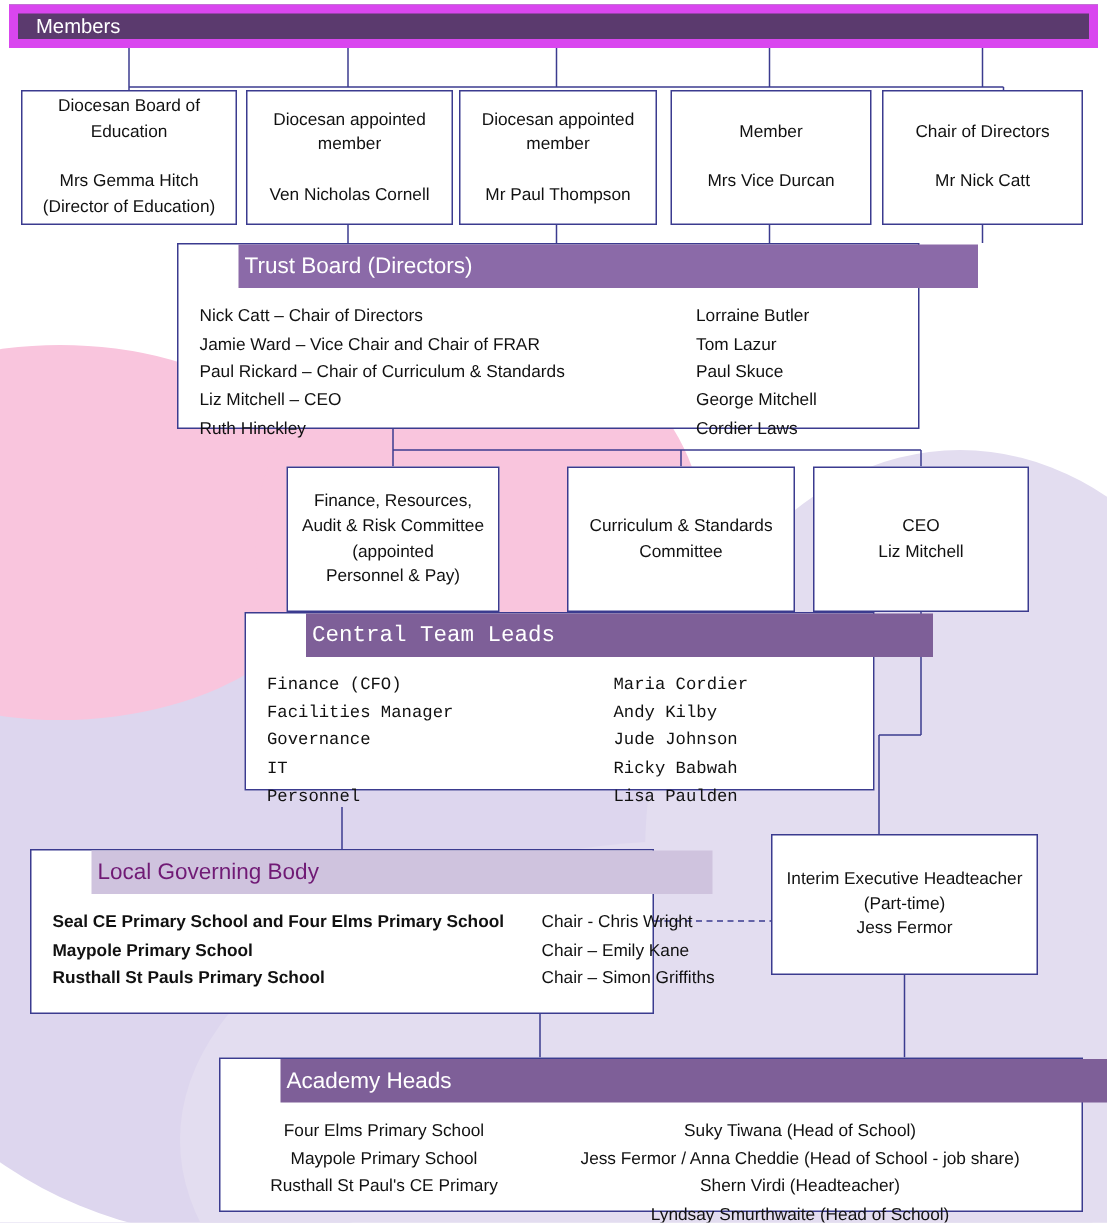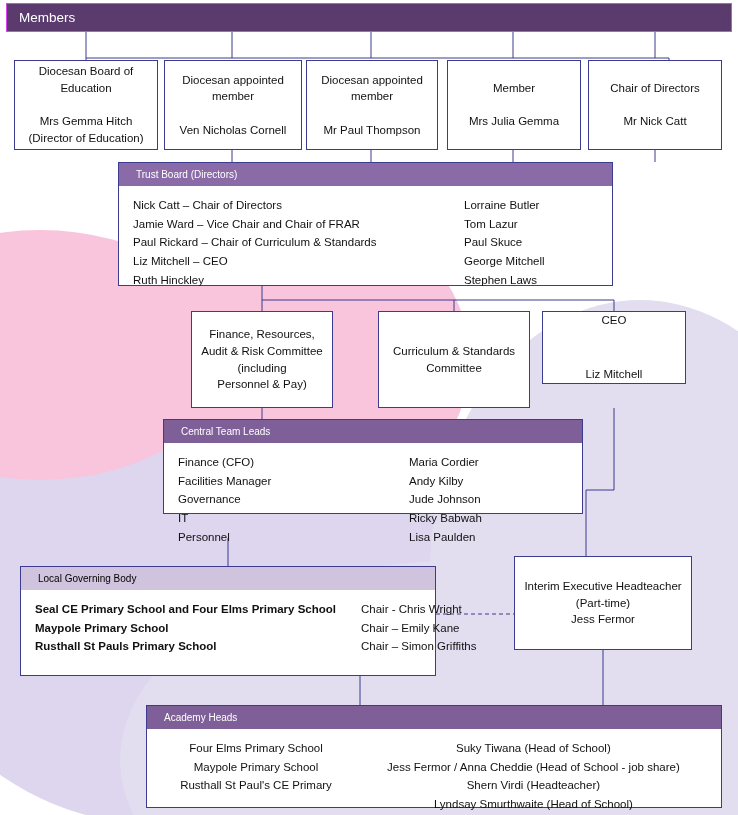--- a/index.html
+++ b/index.html
@@ -77,31 +77,32 @@
   .hdr-box {
     position: absolute;
     box-sizing: border-box;
     background: #ffffff;
     border: 1px solid #3b3b8f;
   }
   .hdr {
     box-sizing: border-box;
     width: 100%;
     color: #ffffff;
-    font-size: 10px;
-    padding: 6px 17px;
+    font-size: 15px;
+    padding: 6px 4px;
     display: flex;
     align-items: center;
+    margin-left: 40px;
   }
   .hdr-mid {
     background: #8b6aa8;
   }
   .hdr-light {
     background: #cfc3de;
-    color: #000000;
+    color: #701a75;
   }
   .hdr-band {
     background: #7e5f98;
   }
   .body-rows {
     box-sizing: border-box;
     padding: 10px 14px;
     font-size: 11.5px;
     color: #111111;
     gap: 36px;
@@ -119,21 +120,21 @@
   }
   .members-bar {
     position: absolute;
     box-sizing: border-box;
     background: #5b3a6e;
     color: #ffffff;
     display: flex;
     align-items: center;
     padding-left: 12px;
     font-size: 13.5px;
-    border: 1px solid #d946ef;
+    border: 6px solid #d946ef;
   }
 </style>
 </head>
 <body>
 
 <div id="root">
 
   <div class="bg-layer">
     <div class="blob blob-lav" style="left:-120px; top:265px; width:560px; height:560px;"></div>
     <div class="blob blob-pink" style="left:-150px; top:230px; width:380px; height:250px;"></div>
@@ -205,21 +206,21 @@
     <div class="box box-center" style="left:306px; top:60px; width:132px; height:90px;">
       <div>Diocesan appointed</div>
       <div>member</div>
       <div>&nbsp;</div>
       <div>Mr Paul Thompson</div>
     </div>
 
     <div class="box box-center" style="left:447px; top:60px; width:134px; height:90px;">
       <div>Member</div>
       <div>&nbsp;</div>
-      <div>Mrs Julia Gemma</div>
+      <div>Mrs Vice Durcan</div>
     </div>
 
     <div class="box box-center" style="left:588px; top:60px; width:134px; height:90px;">
       <div>Chair of Directors</div>
       <div>&nbsp;</div>
       <div>Mr Nick Catt</div>
     </div>
 
     <div class="hdr-box" style="left:118px; top:162px; width:495px; height:124px;">
       <div class="hdr hdr-mid">Trust Board (Directors)</div>
@@ -229,43 +230,43 @@
           <div class="row-line">Jamie Ward – Vice Chair and Chair of FRAR</div>
           <div class="row-line">Paul Rickard – Chair of Curriculum &amp; Standards</div>
           <div class="row-line">Liz Mitchell – CEO</div>
           <div class="row-line">Ruth Hinckley</div>
         </div>
         <div class="col">
           <div class="row-line">Lorraine Butler</div>
           <div class="row-line">Tom Lazur</div>
           <div class="row-line">Paul Skuce</div>
           <div class="row-line">George Mitchell</div>
-          <div class="row-line">Stephen Laws</div>
+          <div class="row-line">Cordier Laws</div>
         </div>
       </div>
     </div>
 
     <div class="box box-center" style="left:191px; top:311px; width:142px; height:97px;">
       <div>Finance, Resources,</div>
       <div>Audit &amp; Risk Committee</div>
-      <div>(including</div>
+      <div>(appointed</div>
       <div>Personnel &amp; Pay)</div>
     </div>
 
     <div class="box box-center" style="left:378px; top:311px; width:152px; height:97px;">
       <div>Curriculum &amp; Standards</div>
       <div>Committee</div>
     </div>
 
-    <div class="box box-center" style="left:542px; top:311px; width:144px; height:73px;justify-content:space-between;">
+    <div class="box box-center" style="left:542px; top:311px; width:144px; height:97px;">
       <div>CEO</div>
       <div>Liz Mitchell</div>
     </div>
 
-    <div class="hdr-box" style="left:163px; top:419px; width:420px; height:95px;">
+    <div class="hdr-box" style="left:163px; top:408px; width:420px; height:119px;font-family:Liberation Mono, monospace;">
       <div class="hdr hdr-band">Central Team Leads</div>
       <div class="body-rows two-col">
         <div class="col" style="width:195px;">
           <div class="row-line">Finance (CFO)</div>
           <div class="row-line">Facilities Manager</div>
           <div class="row-line">Governance</div>
           <div class="row-line">IT</div>
           <div class="row-line">Personnel</div>
         </div>
         <div class="col">

